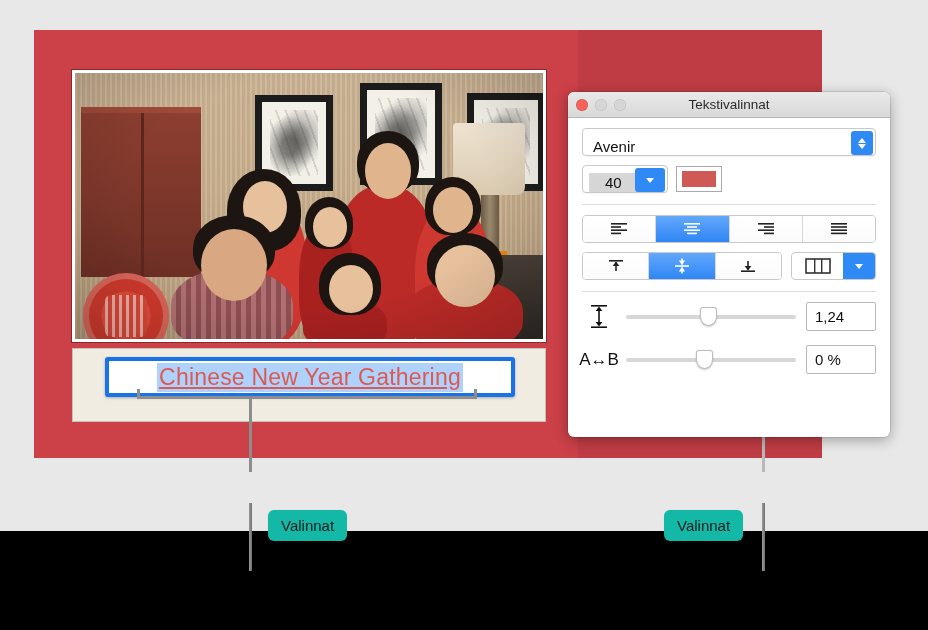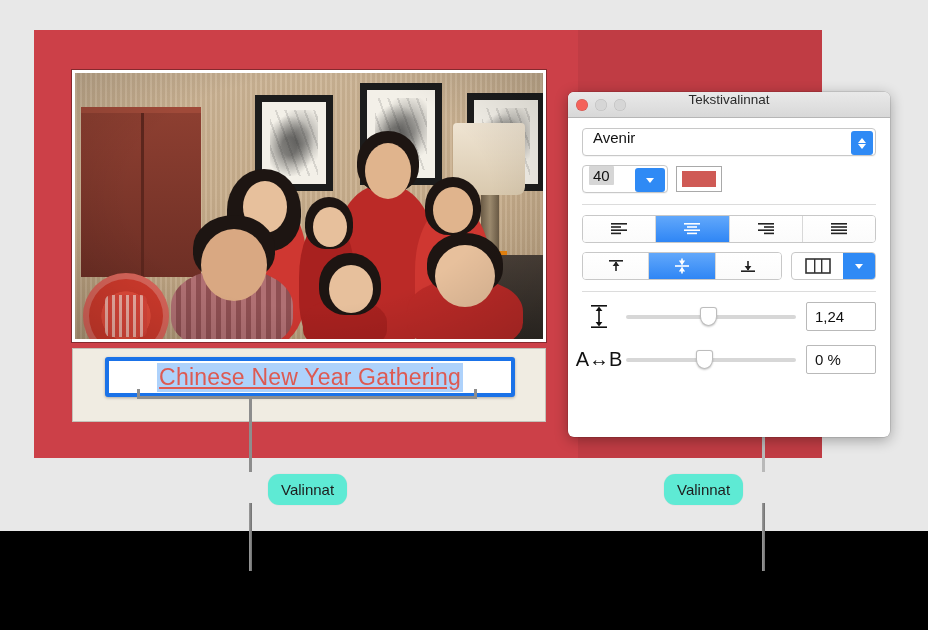--- a/index.html
+++ b/index.html
@@ -111,68 +111,69 @@
     position:absolute; left:572px; top:419px; width:311px; height:13px;
     border-left:3px solid #f2f2f2; border-right:3px solid #f2f2f2; border-bottom:3px solid #f2f2f2;
     filter: drop-shadow(0 1px 1px rgba(0,0,0,0.25));
   }
   .rstem { position:absolute; left:762px; top:431px; width:3px; height:41px; background:#b9b9b9; }
   .rstem2 { position:absolute; left:762px; top:503px; width:3px; height:68px;
             background:linear-gradient(90deg,#9c9c9c,#6f6f6f); }
 
   
   .callout {
-    position:absolute; background:#5eead4; border-radius:11px;
+    position:absolute; background:#14b8a6; border-radius:6px;
     padding:7px 13px; font-size:15px; color:#1d1d1d; white-space:nowrap;
     box-shadow: 0 0 0 0.5px rgba(0,0,0,0.04);
+    margin-top: 36px;
   }
   .callout.left { left:268px; top:474px; }
   .callout.right { left:664px; top:474px; }
 
   
   .panel {
     position:absolute; left:568px; top:92px; width:322px; height:345px;
     background:#fff; border-radius:6px;
     box-shadow: 0 3px 14px rgba(0,0,0,0.32), 0 0 0 0.5px rgba(0,0,0,0.18);
     overflow:hidden;
   }
   .titlebar {
     height:26px; background:linear-gradient(180deg,#e9e9e9,#d8d8d8);
     border-bottom:1px solid #b6b6b6; position:relative;
-    display:flex; align-items:flex-start;
+    display:flex; align-items:center;
   }
   .tl-dots { position:absolute; left:8px; top:7px; display:flex; gap:7px; }
   .dot { width:12px; height:12px; border-radius:50%; }
   .dot.close { background:#f4625a; box-shadow: inset 0 0 0 0.5px rgba(0,0,0,0.18); }
   .dot.min   { background:#d6d6d6; box-shadow: inset 0 0 0 0.5px rgba(0,0,0,0.13); }
   .dot.max   { background:#d6d6d6; box-shadow: inset 0 0 0 0.5px rgba(0,0,0,0.13); }
   .title { width:100%; text-align:center; font-size:13.5px; color:#2b2b2b; }
 
   .panel-body { padding:10px 14px 0 14px; }
 
   
   .row { display:flex; align-items:center; gap:8px; margin-bottom:9px; }
   .combo {
     position:relative; height:28px; background:#fff;
-    border:1px solid #c8c8c8; border-radius:4px; display:flex; align-items:flex-start;
+    border:1px solid #c8c8c8; border-radius:4px; display:flex; align-items:flex-end;
     box-shadow: 0 1px 0 rgba(0,0,0,0.04);
   }
   .combo .val { padding-left:10px; font-size:15px; color:#111; }
   .stepper {
     position:absolute; right:2px; top:2px; width:22px; height:24px;
     background:#2f8af5; border-radius:3px;
     display:flex; flex-direction:column; align-items:center; justify-content:center; gap:1px;
   }
   .chev { width:0; height:0; }
   .chev.up { border-left:4px solid transparent; border-right:4px solid transparent; border-bottom:5px solid #fff; }
   .chev.dn { border-left:4px solid transparent; border-right:4px solid transparent; border-top:5px solid #fff; }
   .combo.font { width:294px; }
   .combo.weight { width:172px; }
   .combo.size { width:86px; }
-  .combo.size .val { background:#d6d6d6; padding:1px 4px; margin-left:6px; border-radius:1px; }
+  .combo.size .val { background:#d6d6d6; padding:1px 16px; margin-left:6px; border-radius:1px; }
   .popbtn {
     position:absolute; right:2px; top:2px; width:30px; height:24px; background:#2f8af5;
     border-radius:3px; display:flex; align-items:center; justify-content:center;
   }
   .swatch {
     width:46px; height:26px; background:#fff; border:1px solid #a9a9a9;
     display:flex; align-items:center; justify-content:center;
   }
   .swatch i { display:block; width:34px; height:16px; background:#cf5a55; }
 
@@ -437,21 +438,21 @@
           </svg>
         </div>
         <div class="track">
           <div class="bar"></div>
           <div class="thumb" style="left:48%;"></div>
         </div>
         <div class="numfield">1,24</div>
       </div>
 
       <div class="sliderrow">
-        <div class="slabel" style="font-size:20px;">A↔B</div>
+        <div class="slabel" style="font-size:17px;">A↔B</div>
         <div class="track">
           <div class="bar"></div>
           <div class="thumb" style="left:46%;"></div>
         </div>
         <div class="numfield">0 %</div>
       </div>
 
     </div>
   </div>
 

